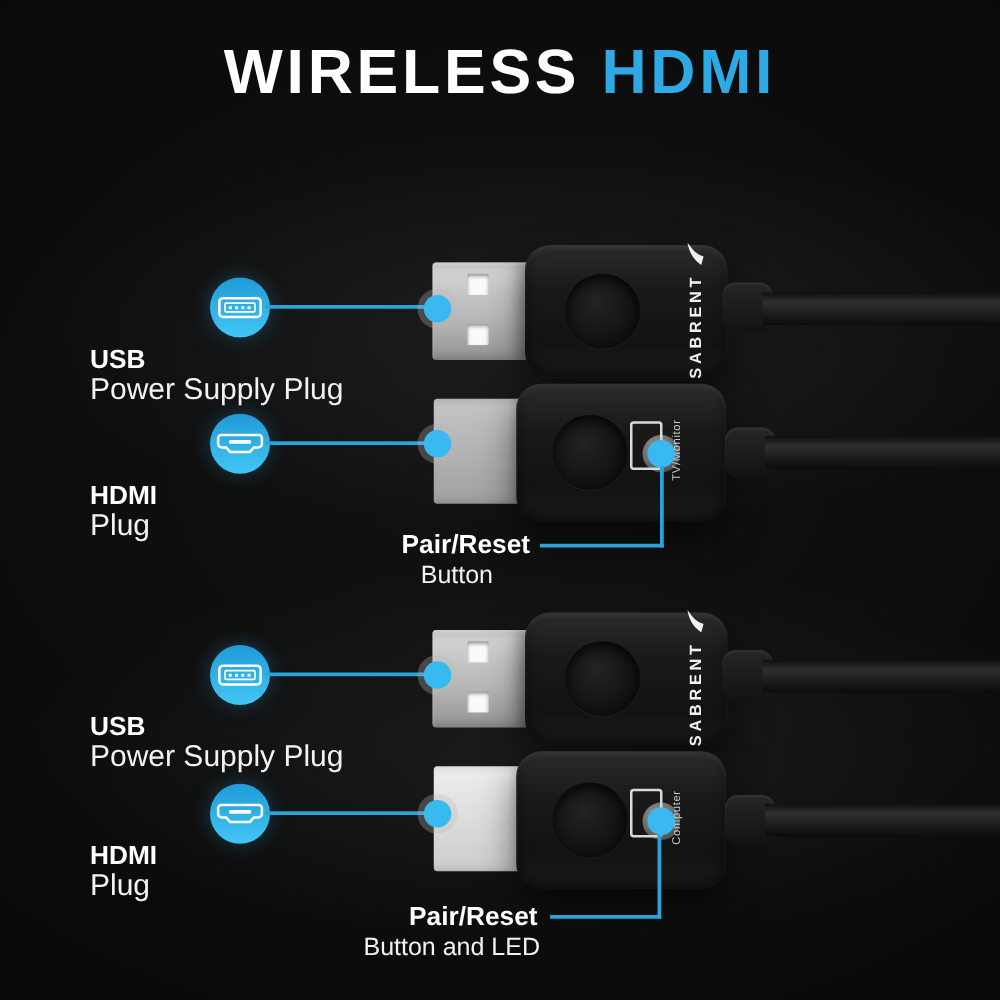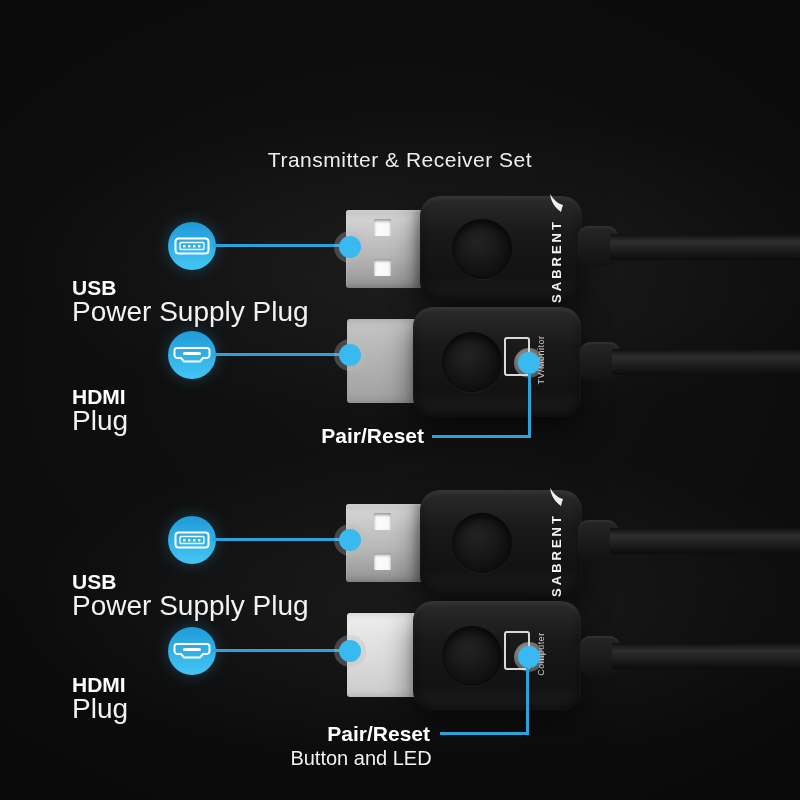--- a/index.html
+++ b/index.html
@@ -22,26 +22,26 @@
   .ccircle{position:absolute;width:48px;height:48px;border-radius:50%;
     background:linear-gradient(180deg,#1f9bd8,#43c6f4);
     display:flex;align-items:center;justify-content:center;
     box-shadow:0 0 16px rgba(47,169,227,.30);}
   .hline{position:absolute;height:3px;background:#2aa3da;border-radius:2px;}
   .mdot{position:absolute;width:22px;height:22px;border-radius:50%;background:#38b9ef;
     box-shadow:0 0 0 5px rgba(185,185,185,.30);}
   .elbow{position:absolute;border-right:3px solid #2aa3da;border-bottom:3px solid #2aa3da;}
   .clabel{position:absolute;width:240px;color:#fff;}
   .clabel .t{font-size:21px;font-weight:bold;line-height:24px;}
-  .clabel .s{font-size:28px;line-height:24px;color:#f2f2f2;font-weight:400;}
+  .clabel .s{font-size:24px;line-height:24px;color:#f2f2f2;font-weight:400;}
   .pairlabel{position:absolute;color:#fff;}
   .pairlabel .t{font-size:21px;font-weight:bold;line-height:25px;text-align:right;padding-right:2px;}
   .pairlabel .s{font-size:20px;line-height:25px;color:#f2f2f2;text-align:center;}
   .pA{left:250px;top:423px;width:176px;} .pA .s{padding-left:55px;}
-  .pB{left:250px;top:721px;width:182px;} .pB .s{padding-left:40px;}
+  .pB{left:250px;top:721px;width:182px;} .pB .s{padding-left:40px;text-align:right;}
   
   .dongle{position:absolute;}
   .conn{position:absolute;border-radius:3px;}
   .usb-conn{background:linear-gradient(180deg,#d8d8d8,#b7b7b7 58%,#949494);
     box-shadow:inset -8px 0 10px rgba(0,0,0,.28), inset 0 2px 2px rgba(255,255,255,.5);}
   .hdmi-gray{background:linear-gradient(180deg,#c6c6c6,#a0a0a0);box-shadow:inset -6px 0 8px rgba(0,0,0,.22);}
   .hdmi-light{background:linear-gradient(180deg,#eeeeee,#cccccc);box-shadow:inset -6px 0 8px rgba(0,0,0,.18);}
   .usb-hole{position:absolute;width:17px;height:17px;background:#fafafa;border-radius:1px;
     box-shadow:inset 0 2px 3px rgba(0,0,0,.40);}
   .dbody{position:absolute;border-radius:20px;
@@ -62,21 +62,21 @@
   .btn-dot{position:absolute;width:22px;height:22px;border-radius:50%;background:#38b9ef;}
   .port-role{position:absolute;width:90px;height:12px;line-height:12px;color:#c9c9c9;
     font-size:9px;letter-spacing:.5px;text-align:center;transform:rotate(-90deg);white-space:nowrap;}
   .icon-wrap{display:flex;align-items:center;justify-content:center;}
 </style>
 </head>
 <body>
 
 <div id="stage">
 
-  <div class="subtitle">Transmitter &amp; Receiver Set</div>
+  <div class="title-line t1"><span>WIRELESS </span><span class="accent">HDMI</span></div>
 
   <div class="dongle" style="left:346px;top:196px;">
     <div class="conn usb-conn" style="left:0;top:14px;width:78px;height:78px;">
       <div class="usb-hole" style="left:28px;top:9px;"></div>
       <div class="usb-hole" style="left:28px;top:49px;"></div>
     </div>
     <div class="dbody" style="left:74px;top:0;width:162px;height:106px;"></div>
     <div class="recess" style="left:106px;top:23px;"></div>
     <div class="logo" style="left:150px;top:42px;width:120px;height:20px;">
       <span>SABRENT</span>
@@ -159,20 +159,21 @@
   <div class="hline" style="left:212px;top:353px;width:140px;"></div>
   <div class="mdot" style="left:339px;top:344px;"></div>
   <div class="clabel" style="left:72px;top:385px;">
     <div class="t">HDMI</div>
     <div class="s">Plug</div>
   </div>
 
   <div class="elbow" style="left:432px;top:373px;width:96px;height:62px;"></div>
   <div class="pairlabel pA">
     <div class="t">Pair/Reset</div>
+    <div class="s">Button</div>
   </div>
 
   <div class="ccircle" style="left:168px;top:516px;">
     <span class="icon-wrap">
       <svg width="36" height="20" viewBox="0 0 36 20">
         <rect x="1.5" y="2.5" width="33" height="15" rx="3" fill="none" stroke="#fff" stroke-width="2"></rect>
         <rect x="6" y="6.5" width="24" height="7" rx="1" fill="none" stroke="#fff" stroke-width="1.3"></rect>
         <rect x="9" y="9" width="2.4" height="2.4" fill="#fff"></rect>
           <rect x="14" y="9" width="2.4" height="2.4" fill="#fff"></rect>
         <rect x="19" y="9" width="2.4" height="2.4" fill="#fff"></rect>

